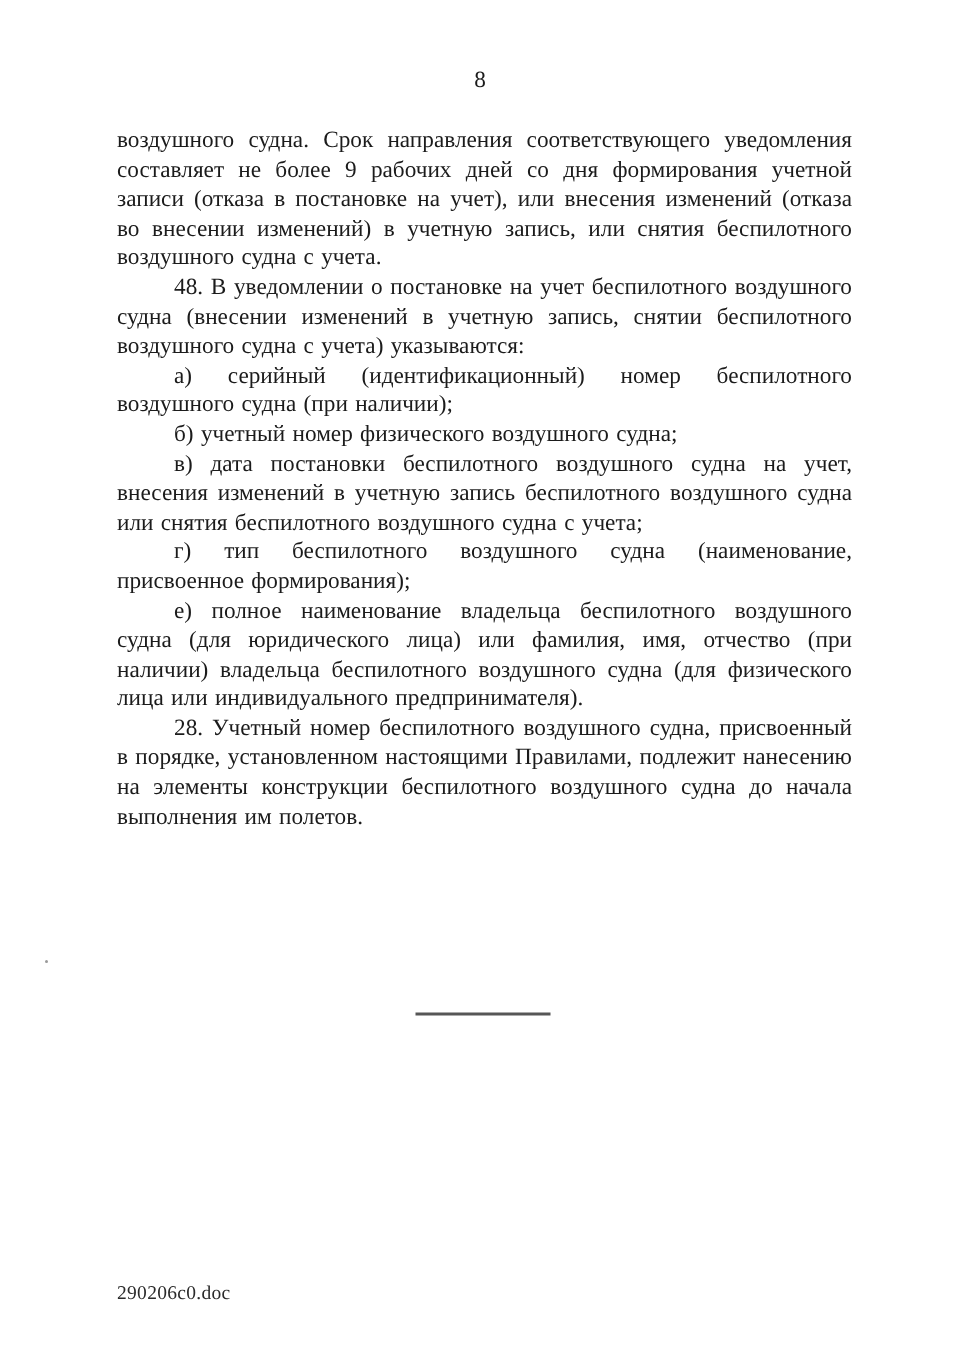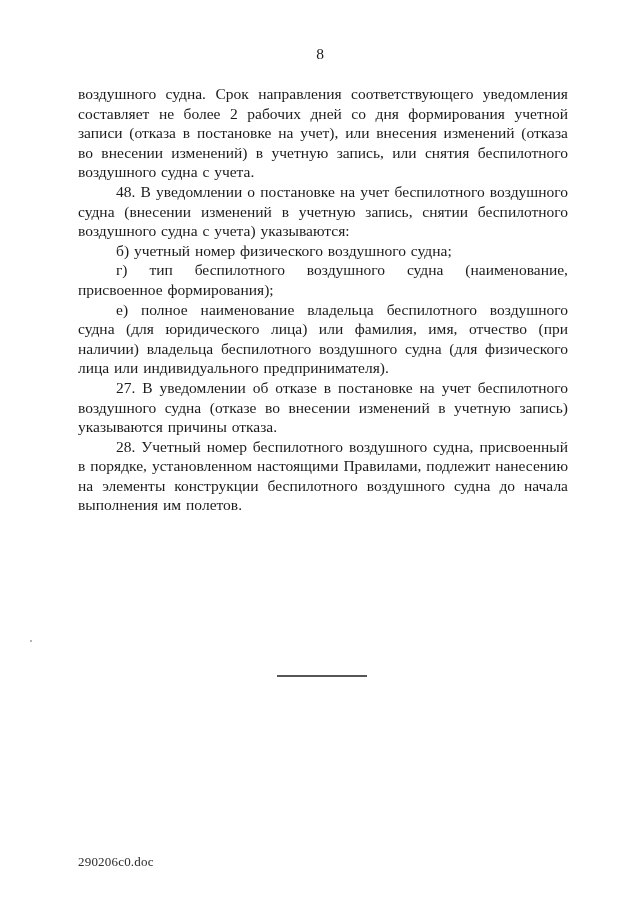--- a/index.html
+++ b/index.html
@@ -71,26 +71,27 @@
   }
 </style>
 </head>
 <body>
 
 <div class="page">
 
   <div class="page-number">8</div>
 
   <div class="content">
-    <p class="continuation">воздушного судна. Срок направления соответствующего уведомления составляет не более 2 рабочих дней со дня формирования учетной записи (отказа в постановке на учет), или внесения изменений (отказа во внесении изменений) в учетную запись, или снятия беспилотного воздушного судна с учета.</p>
+    <p class="continuation">воздушного судна. Срок направления соответствующего уведомления составляет не более 9 рабочих дней со дня формирования учетной записи (отказа в постановке на учет), или внесения изменений (отказа во внесении изменений) в учетную запись, или снятия беспилотного воздушного судна с учета.</p>
     <p>48. В уведомлении о постановке на учет беспилотного воздушного судна (внесении изменений в учетную запись, снятии беспилотного воздушного судна с учета) указываются:</p>
+    <p>а) серийный (идентификационный) номер беспилотного воздушного судна (при наличии);</p>
     <p>б) учетный номер физического воздушного судна;</p>
+    <p>в) дата постановки беспилотного воздушного судна на учет, внесения изменений в учетную запись беспилотного воздушного судна или снятия беспилотного воздушного судна с учета;</p>
     <p>г) тип беспилотного воздушного судна (наименование, присвоенное формирования);</p>
     <p>е) полное наименование владельца беспилотного воздушного судна (для юридического лица) или фамилия, имя, отчество (при наличии) владельца беспилотного воздушного судна (для физического лица или индивидуального предпринимателя).</p>
-    <p>27. В уведомлении об отказе в постановке на учет беспилотного воздушного судна (отказе во внесении изменений в учетную запись) указываются причины отказа.</p>
     <p>28. Учетный номер беспилотного воздушного судна, присвоенный в порядке, установленном настоящими Правилами, подлежит нанесению на элементы конструкции беспилотного воздушного судна до начала выполнения им полетов.</p>
   </div>
 
   <div class="separator-line"></div>
 
   <div class="artifact-dot"></div>
 
   <div class="footer-filename">290206c0.doc</div>
 
 </div>

